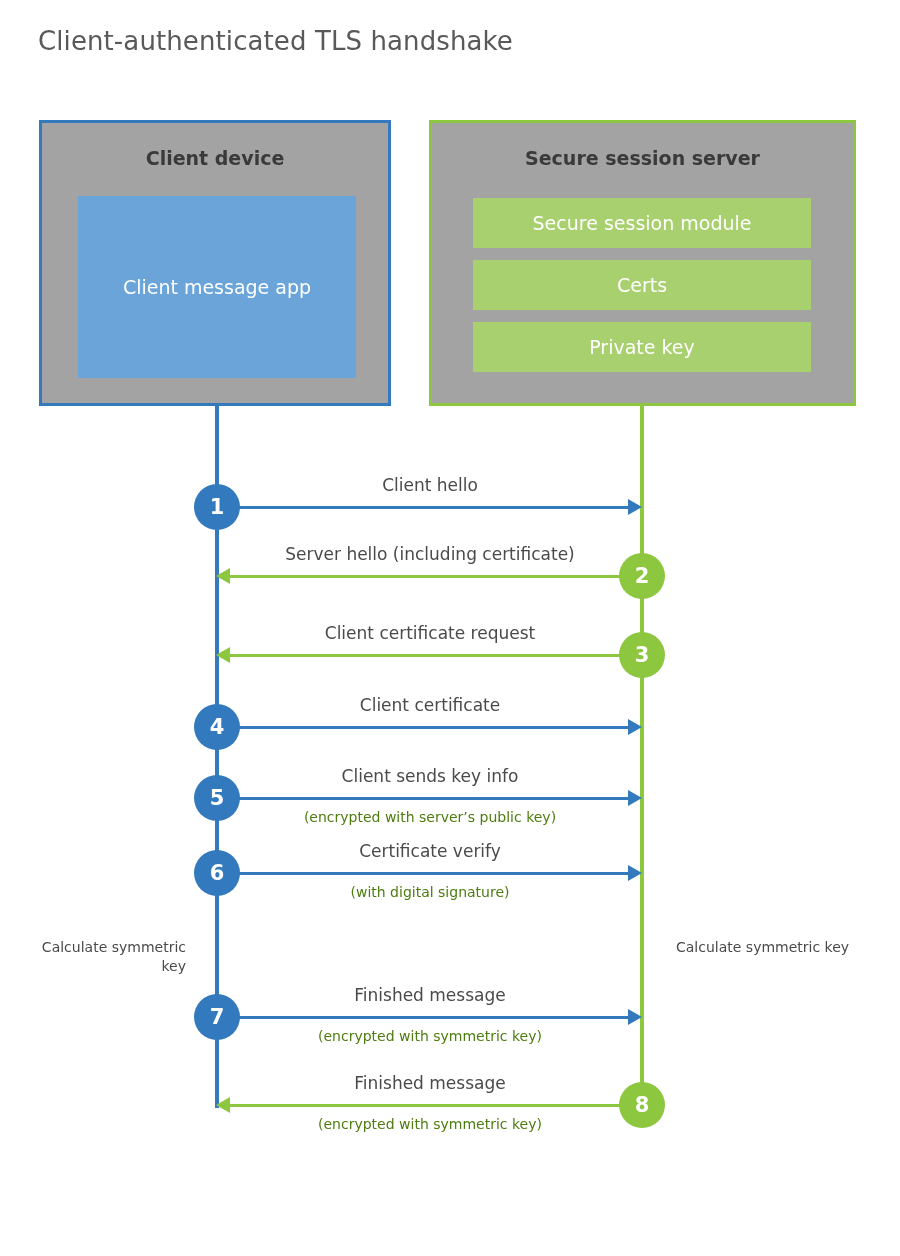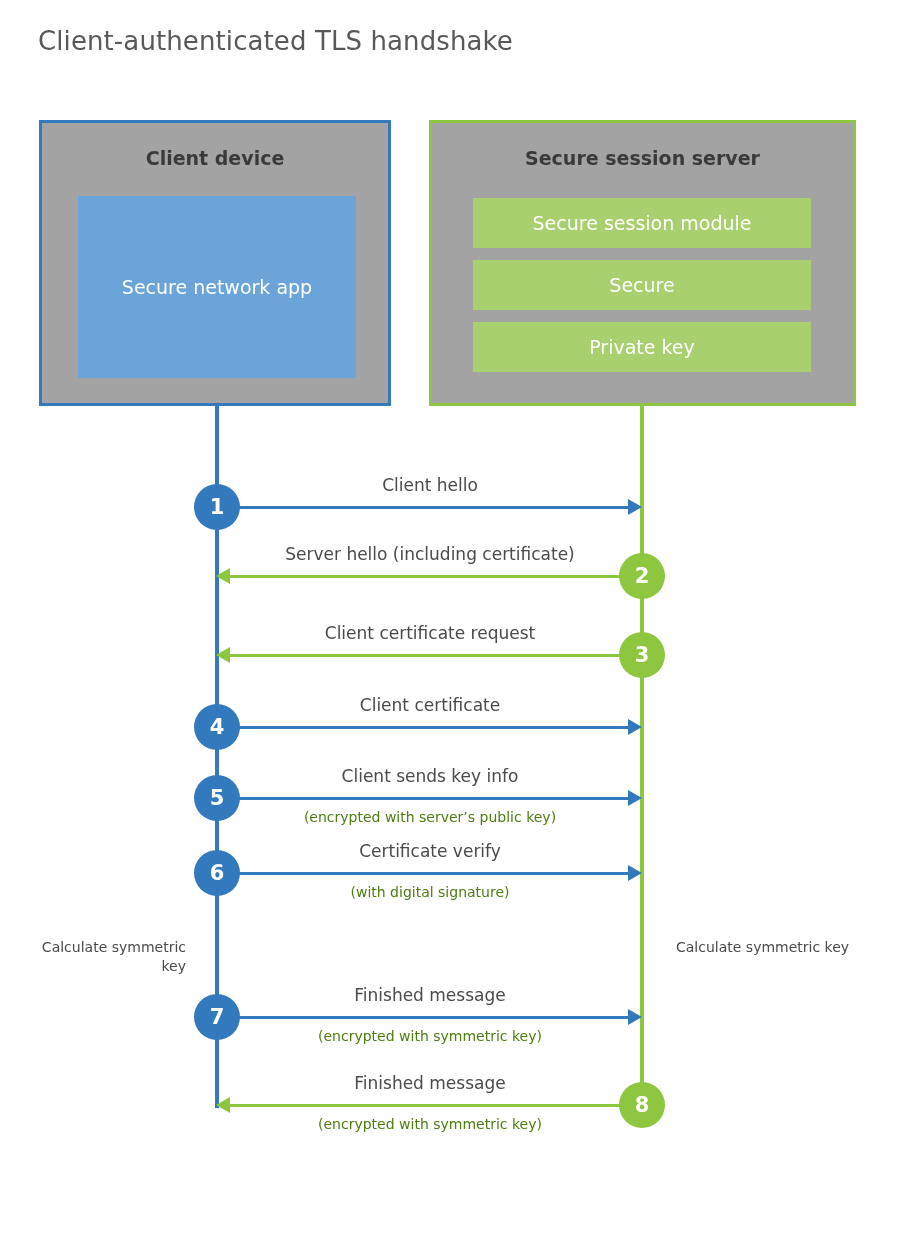--- a/index.html
+++ b/index.html
@@ -227,28 +227,28 @@
 </style>
 </head>
 <body>
 
 <div class="stage">
 
   <div class="page-title">Client-authenticated TLS handshake</div>
 
   <div class="party-box client">
     <div class="party-title">Client device</div>
-    <div class="client-app">Secure network app</div>
+    <div class="client-app">Client message app</div>
   </div>
 
   <div class="party-box server">
     <div class="party-title">Secure session server</div>
     <div class="server-bars">
       <div class="server-bar">Secure session module</div>
-      <div class="server-bar">Secure</div>
+      <div class="server-bar">Certs</div>
       <div class="server-bar">Private key</div>
     </div>
   </div>
 
   <div class="lifeline client-line"></div>
   <div class="lifeline server-line"></div>
 
   <div class="msg" style="top:507px">
     <div class="msg-label">Client hello</div>
     <div class="msg-line to-server"></div>

